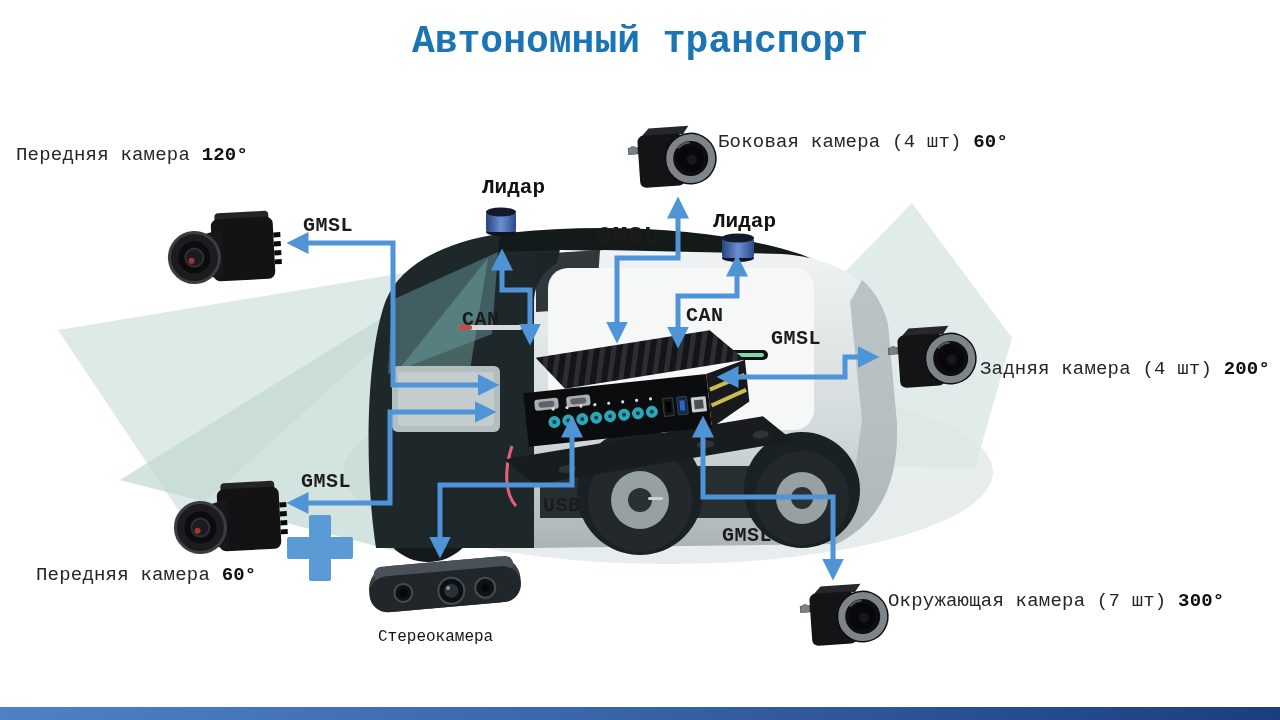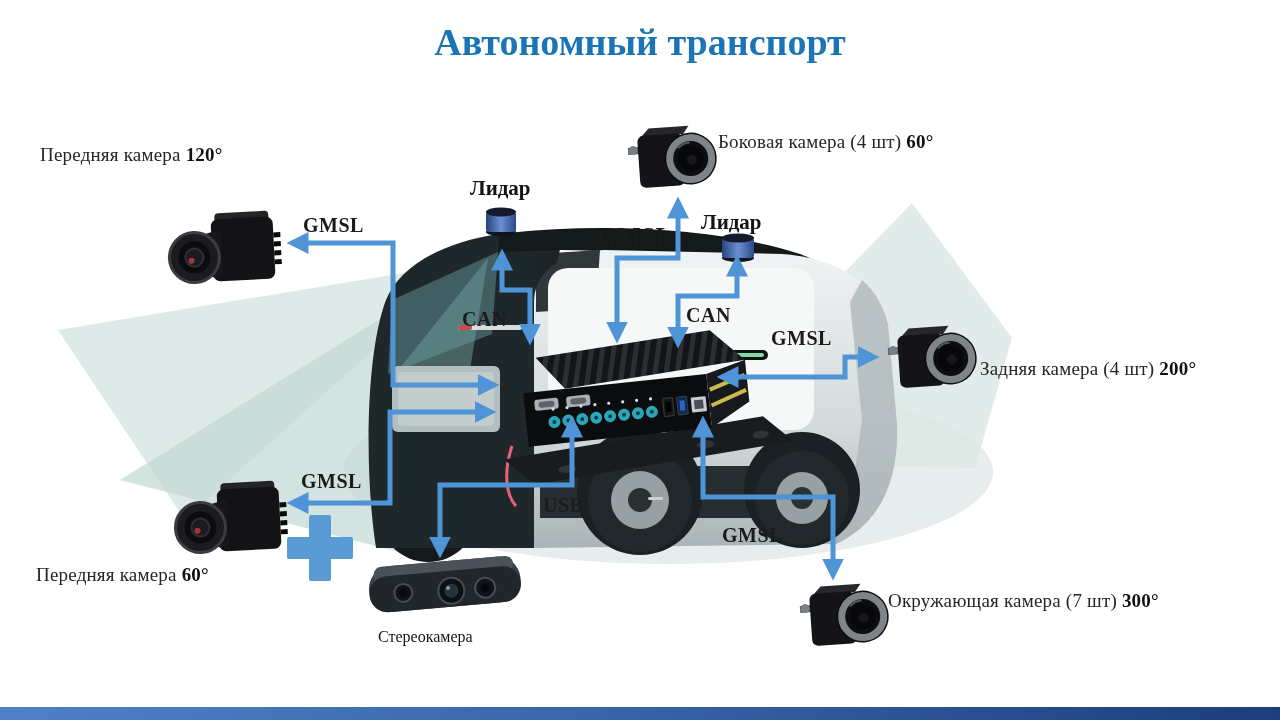--- a/index.html
+++ b/index.html
@@ -1,23 +1,23 @@
 <!DOCTYPE html>
 <html><head>
 <meta charset="utf-8">
 <style>
   html,body{margin:0;padding:0;background:#fff;}
   #slide{position:relative;width:1280px;height:720px;overflow:hidden;background:#ffffff;
-         font-family:Liberation Serif, serif;}
+         font-family:Liberation Mono, monospace;}
   #gfx{position:absolute;left:0;top:0;width:1280px;height:720px;}
   .lbl{position:absolute;color:#262626;font-size:19px;white-space:nowrap;letter-spacing:.2px;}
   .lbl b{font-weight:700;color:#111;}
   .bus{position:absolute;color:#1b1b1b;font-weight:700;font-size:20px;letter-spacing:.5px;white-space:nowrap;text-align:center;}
   .bus.big{font-size:25px;}
-  .sensor{position:absolute;color:#131313;font-weight:700;font-size:21px;white-space:nowrap;}
+  .sensor{position:absolute;color:#131313;font-weight:700;font-size:21px;white-space:nowrap;margin-left:12px;}
   .stereo{position:absolute;color:#141414;font-weight:400;font-size:16px;white-space:nowrap;}
   #title{position:absolute;left:0;right:0;top:20px;text-align:center;
          font-size:38px;font-weight:600;color:#1b74b4;}
   #footer-bar{position:absolute;left:0;right:0;bottom:0;height:13px;
          background:linear-gradient(90deg,#4f81c7 0%,#3a66ab 45%,#1c3e7d 100%);}
 </style>
 </head>
 <body>
 
 <div id="slide">
@@ -202,21 +202,21 @@
     </g>
 
     <g fill="#5b9bd5">
       <rect x="309" y="515" width="22" height="66" rx="2"></rect>
       <rect x="287" y="537" width="66" height="22" rx="2"></rect>
     </g>
   </svg>
 
   <div id="title">Автономный транспорт</div>
 
-  <div class="lbl" style="left:40px;top:144px">
+  <div class="lbl" style="left:16px;top:144px">
     <span>Передняя камера</span> <b>120°</b></div>
   <div class="lbl" style="left:718px;top:131px">
     <span>Боковая камера (4 шт)</span> <b>60°</b></div>
   <div class="lbl" style="left:980px;top:358px">
     <span>Задняя камера (4 шт)</span> <b>200°</b></div>
   <div class="lbl" style="left:888px;top:590px">
     <span>Окружающая камера (7 шт)</span> <b>300°</b></div>
   <div class="lbl" style="left:36px;top:564px">
     <span>Передняя камера</span> <b>60°</b></div>
 

